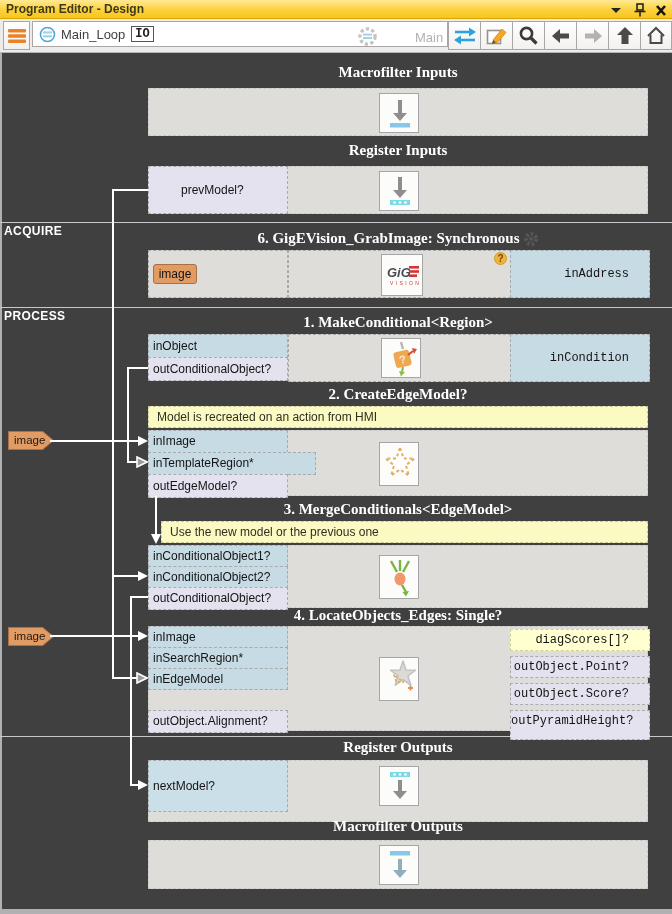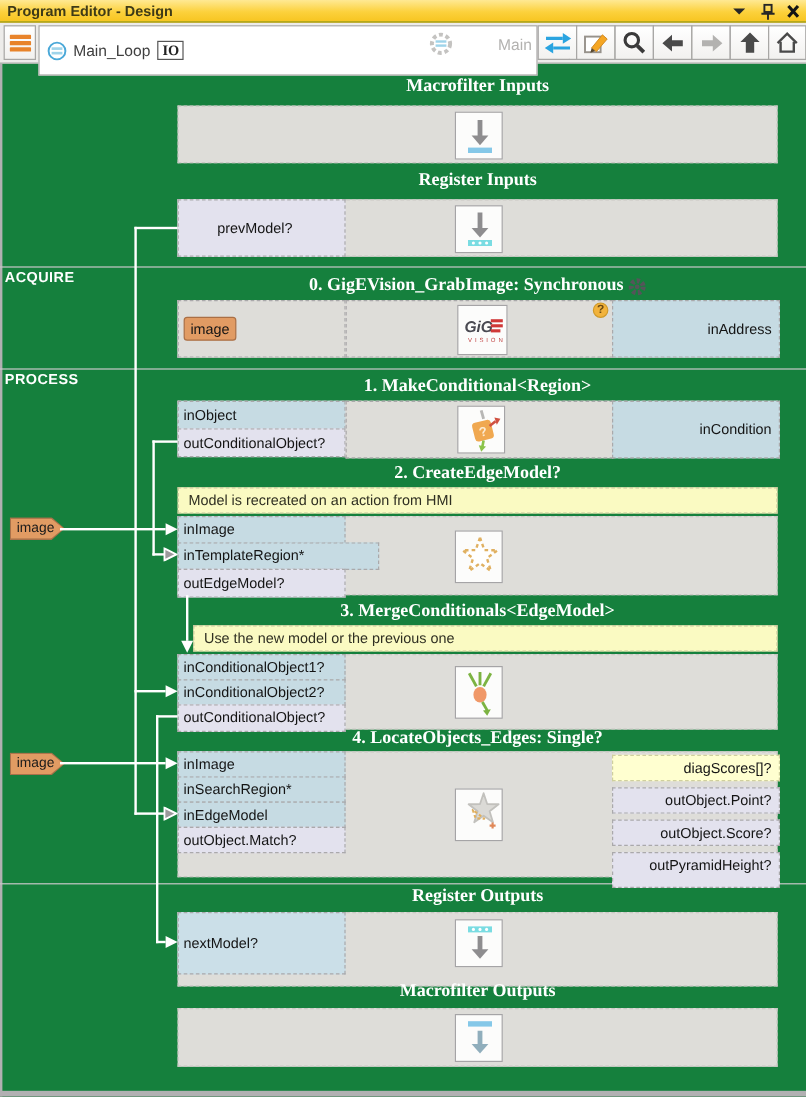--- a/index.html
+++ b/index.html
@@ -1,36 +1,36 @@
 <!DOCTYPE html>
 <html><head>
 <meta charset="utf-8">
 <style>
   html,body{margin:0;padding:0;background:#808080;}
   .stage{position:relative;width:672px;height:914px;overflow:hidden;
-         font-family:"Liberation Sans",sans-serif;background:#15803d;
+         font-family:"Liberation Sans",sans-serif;background:#404040;
          -webkit-font-smoothing:antialiased;}
   .abs{position:absolute;box-sizing:border-box;}
 
   
   .titlebar{left:0;top:0;width:672px;height:19px;
     background:linear-gradient(#ffe993,#fcd13c 55%,#f7c520);
     border-bottom:1px solid #d9a800;}
   .title-text{left:6px;top:2px;font-size:12px;font-weight:700;color:#3e3a17;}
   .tb-ico{top:3px;width:16px;height:13px;cursor:default;}
 
   
   .toolbar{left:0;top:19px;width:672px;height:34px;background:#edecea;
     border-bottom:1px solid #b5b4b2;}
   .tool-btn{top:2px;height:29px;background:linear-gradient(#ffffff,#f2f1ef);
     border:1px solid #a8a7a5;display:flex;align-items:center;justify-content:center;}
-  .crumb{left:32px;top:2px;width:416px;height:42px;background:#fff;
+  .crumb{left:32px;top:2px;width:416px;height:26px;background:#fff;
     border:1px solid #a8a7a5;display:flex;align-items:center;}
   .crumb-name{font-size:13px;color:#3f3f3f;margin-left:5px;}
-  .io-badge{margin-left:6px;font-family:Liberation Serif, serif;font-weight:700;
+  .io-badge{margin-left:6px;font-family:Liberation Mono, monospace;font-weight:700;
     font-size:12px;color:#222;border:1px solid #555;padding:0 3px;line-height:14px;}
   .variant-lbl{position:absolute;left:382px;top:8px;font-size:13px;color:#b3b2b0;}
   .drop-btn{position:absolute;left:416px;top:3px;width:24px;height:23px;
     background:linear-gradient(#fcfcfc,#ececea);border:1px solid #b8b7b5;
     display:flex;align-items:center;justify-content:center;}
   .drop-car{width:0;height:0;border:4px solid transparent;border-top:5px solid #b0afad;margin-top:4px;}
 
   
   .edgeL{left:0;top:53px;width:2px;height:861px;background:#b1b0b2;}
   .edgeB{left:0;top:909px;width:672px;height:5px;background:#b1b0b2;}
@@ -40,21 +40,21 @@
   
   .blk-hdr{width:500px;left:148px;text-align:center;color:#fff;
     font-family:"Liberation Serif",serif;font-weight:700;font-size:15px;
     display:flex;align-items:center;justify-content:center;gap:3px;}
   .blk{background:#deddd9;border:1px dashed #c9c8c4;}
   .cell{border:1px dashed #aaa9ab;}
   .gray{background:#deddd9;}
   .blue{background:#c6dbe3;}
   .lav{background:#e3e2ee;}
   .port{font-size:12px;color:#141414;padding-left:4px;overflow:hidden;white-space:nowrap;}
-  .rport{font-size:12px;color:#141414;padding-right:6px;text-align:right;overflow:hidden;white-space:nowrap;}
+  .rport{font-size:12px;color:#141414;padding-right:20px;text-align:right;overflow:hidden;white-space:nowrap;font-family:Liberation Mono, monospace;}
   .comment{background:#fafac2;border:1px dashed #c6c69a;font-size:12px;color:#2f2f22;
     padding-left:8px;line-height:20px;white-space:nowrap;overflow:hidden;}
   .icon-box{background:#fcfcfb;border:1px solid #a5a4a6;display:flex;
     align-items:center;justify-content:center;}
   .diag{background:#ffffd0;border:1px dashed #cfcf9e;}
 
   
   .wire{background:#ffffff;}
   .arr-r{width:0;height:0;border:5px solid transparent;border-left:10px solid #fff;border-right:none;}
   .arr-d{width:0;height:0;border:5px solid transparent;border-top:10px solid #fff;border-bottom:none;}
@@ -197,21 +197,21 @@
         <polygon points="13,19 27,19 20,27" fill="#8e8d8f"></polygon>
         <rect x="10" y="29" width="20" height="5" fill="#7adce2"></rect>
         <circle cx="14.5" cy="31.5" r="1.3" fill="#fff"></circle>
           <circle cx="20" cy="31.5" r="1.3" fill="#fff"></circle>
           <circle cx="25.5" cy="31.5" r="1.3" fill="#fff"></circle>
       </svg>
     </div>
   </div>
 
   <div class="abs blk-hdr" style="top:230px;">
-    <span>0. GigEVision_GrabImage: Synchronous</span>
+    <span>6. GigEVision_GrabImage: Synchronous</span>
     <svg width="16" height="16">
       <circle cx="8" cy="8" r="5" fill="none" stroke="#55555a" stroke-width="4.2" stroke-dasharray="2.6,1.9"></circle>
       <circle cx="8" cy="8" r="2" fill="#55555a"></circle>
     </svg>
   </div>
   <div class="abs blk" style="left:148px;top:250px;width:500px;height:48px;">
     <div class="abs cell gray" style="left:-1px;top:-1px;width:140px;height:48px;">
       <div class="abs" style="left:4px;top:13px;width:44px;height:20px;background:#e19b63;border:1px solid #aa6f45;border-radius:3px;font-size:12px;color:#141414;text-align:center;line-height:18px;">image</div>
     </div>
     <div class="abs cell gray" style="left:139px;top:-1px;width:223px;height:48px;">
@@ -280,21 +280,21 @@
         <polygon points="22.5,37 29,36 26,41.5" fill="#7cb342"></polygon>
       </svg>
     </div>
   </div>
 
   <div class="abs blk-hdr" style="top:607px;">4. LocateObjects_Edges: Single?</div>
   <div class="abs blk" style="left:148px;top:626px;width:500px;height:105px;">
     <div class="abs cell blue port" style="left:-1px;top:-1px;width:140px;height:22px;line-height:20px;">inImage</div>
     <div class="abs cell blue port" style="left:-1px;top:20px;width:140px;height:22px;line-height:20px;">inSearchRegion*</div>
     <div class="abs cell blue port" style="left:-1px;top:41px;width:140px;height:22px;line-height:20px;">inEdgeModel</div>
-    <div class="abs cell lav port" style="left:-1px;top:62px;width:140px;height:22px;line-height:20px;">outObject.Match?</div>
+    <div class="abs cell lav port" style="left:-1px;top:83px;width:140px;height:23px;line-height:21px;">outObject.Alignment?</div>
 
     <div class="abs icon-box" style="left:230px;top:30px;width:40px;height:44px;">
       <svg width="40" height="44">
         <polygon points="23,4 26,13 35.5,13.2 28,19 30.8,28.2 23,22.7 15.2,28.2 18,19 10.5,13.2 20,13" fill="#dbdad6" stroke="#c2c1bd" stroke-width="1.5" stroke-linejoin="round"></polygon>
         <polygon points="14,18 16.4,25 23.5,25.2 18size,29.6 20.2,36.6 14,32.4 7.8,36.6 10,29.6 4.5,25.2 11.6,25" fill="none" stroke="#e0b060" stroke-width="1.8" stroke-dasharray="2.4,2" stroke-linejoin="round"></polygon>
         <line x1="28" y1="31" x2="33" y2="31" stroke="#e08858" stroke-width="1.8"></line>
         <line x1="30.5" y1="28.5" x2="30.5" y2="33.5" stroke="#e08858" stroke-width="1.8"></line>
       </svg>
     </div>
 

